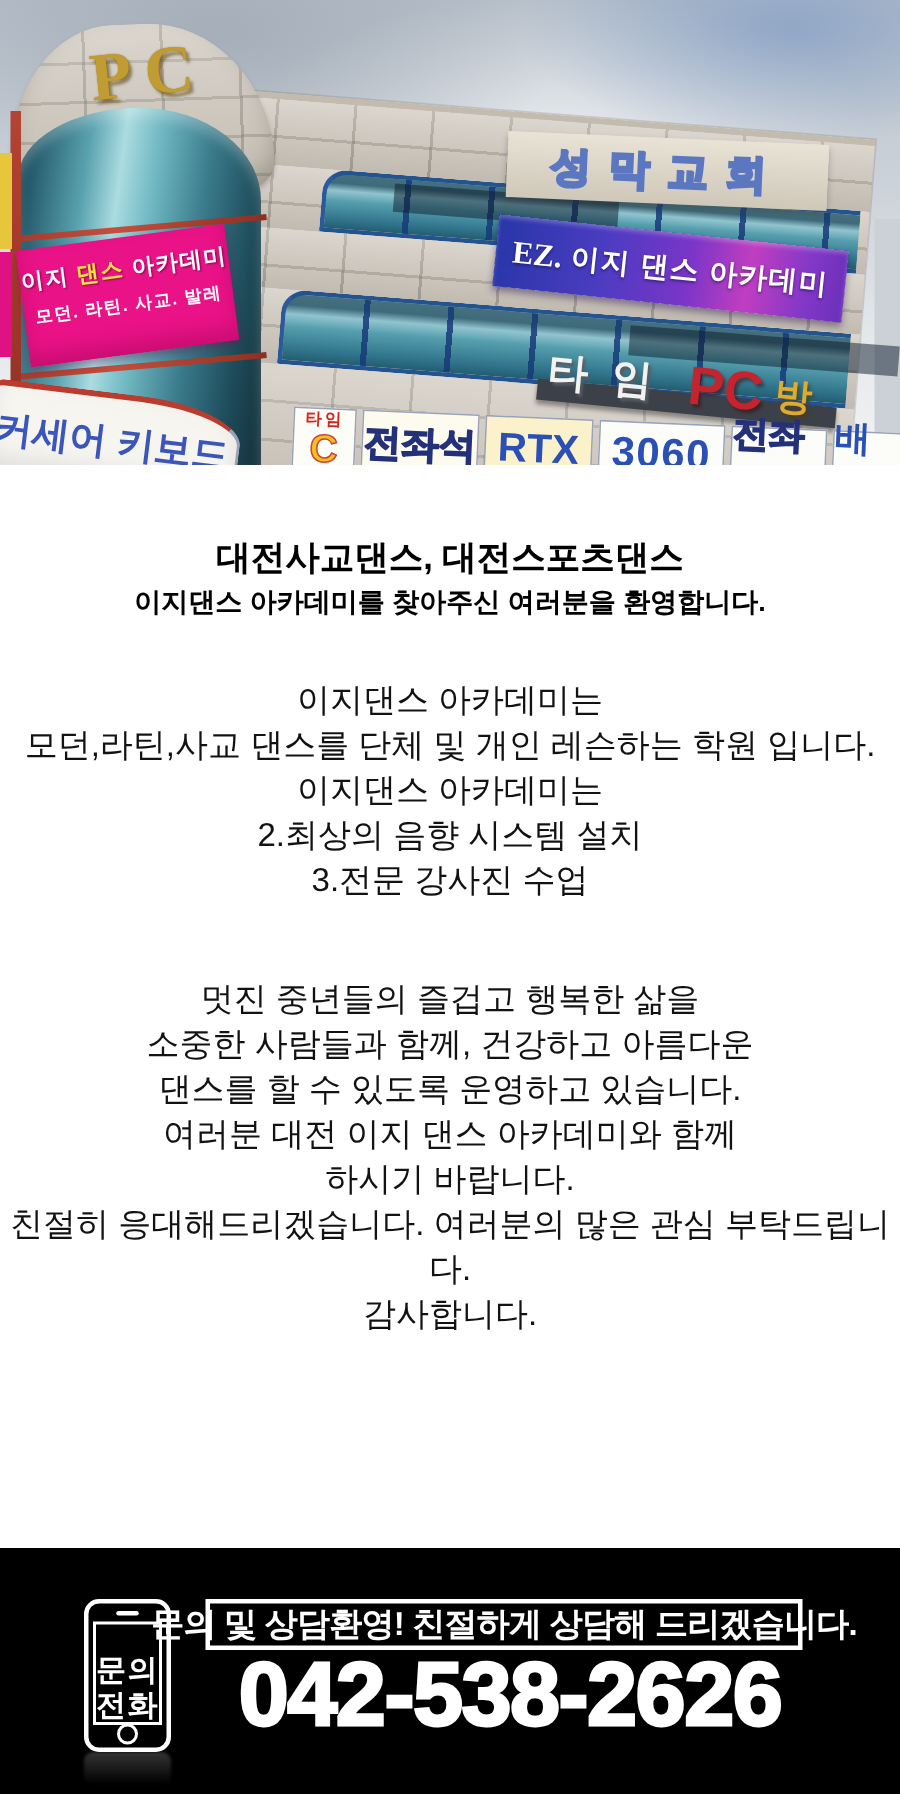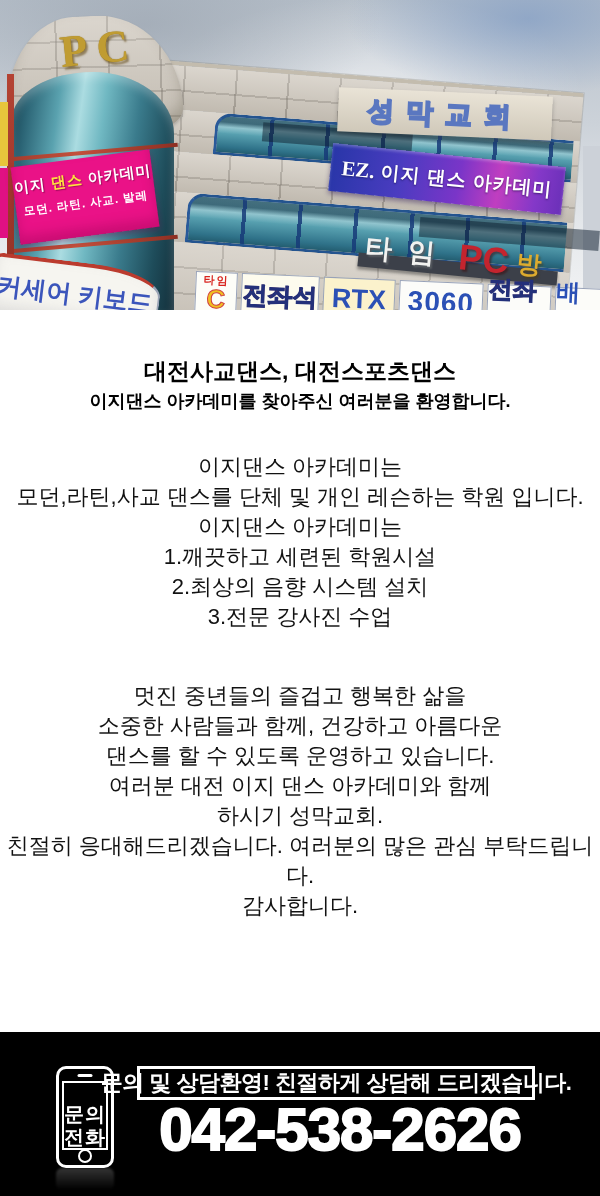--- a/index.html
+++ b/index.html
@@ -196,29 +196,28 @@
   </div>
 
   <div class="content">
     <div class="title">대전사교댄스, 대전스포츠댄스</div>
     <div class="subtitle">이지댄스 아카데미를 찾아주신 여러분을 환영합니다.</div>
 
     <div class="line g1">이지댄스 아카데미는</div>
     <div class="line">모던,라틴,사교 댄스를 단체 및 개인 레슨하는 학원 입니다.</div>
 
     <div class="line">이지댄스 아카데미는</div>
-    <div class="line">1.깨끗하고 세련된 학원시설</div>
     <div class="line">2.최상의 음향 시스템 설치</div>
     <div class="line">3.전문 강사진 수업</div>
 
     <div class="line g3">멋진 중년들의 즐겁고 행복한 삶을</div>
     <div class="line">소중한 사람들과 함께, 건강하고 아름다운</div>
     <div class="line">댄스를 할 수 있도록 운영하고 있습니다.</div>
     <div class="line">여러분 대전 이지 댄스 아카데미와 함께</div>
-    <div class="line">하시기 성막교회.</div>
+    <div class="line">하시기 바랍니다.</div>
 
     <div class="line">친절히 응대해드리겠습니다. 여러분의 많은 관심 부탁드립니다.</div>
     <div class="line">감사합니다.</div>
   </div>
 
   <div class="footer">
     <div class="phone-icon">
       <div class="speaker"></div>
       <div class="screen">
         <div class="screen-line">문의</div>

